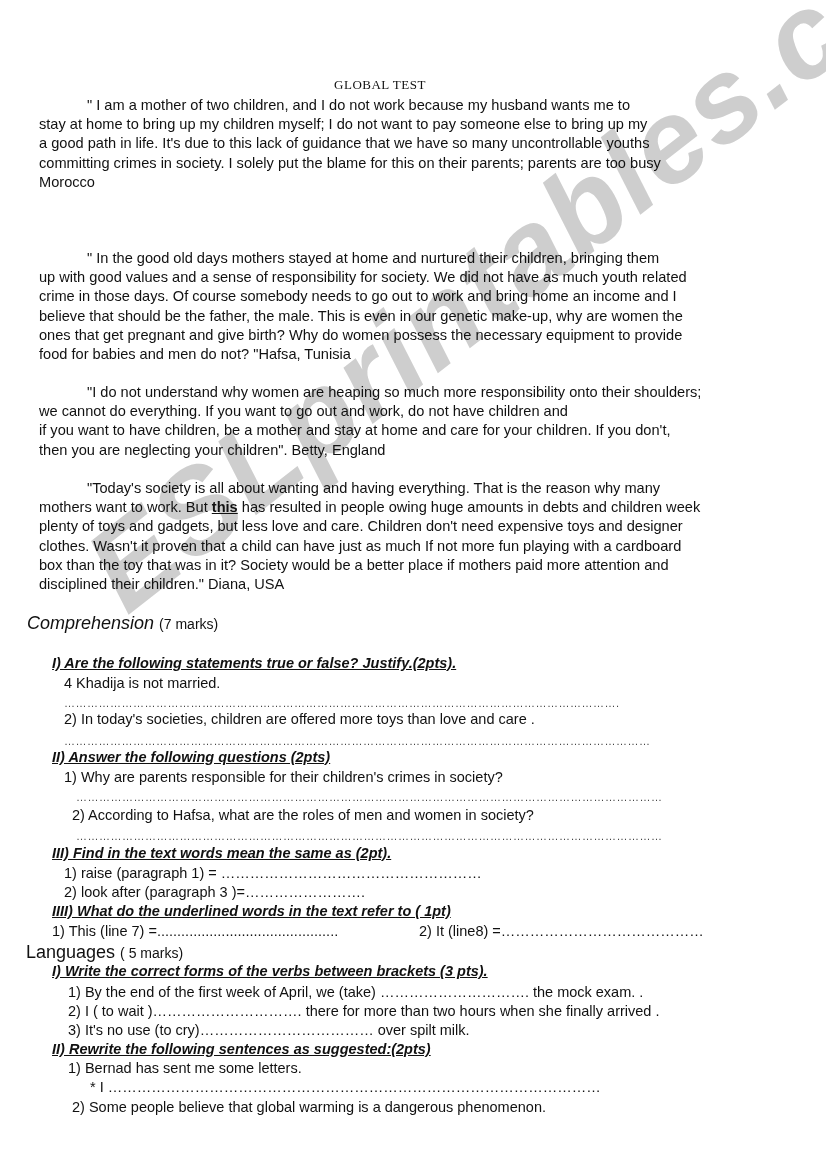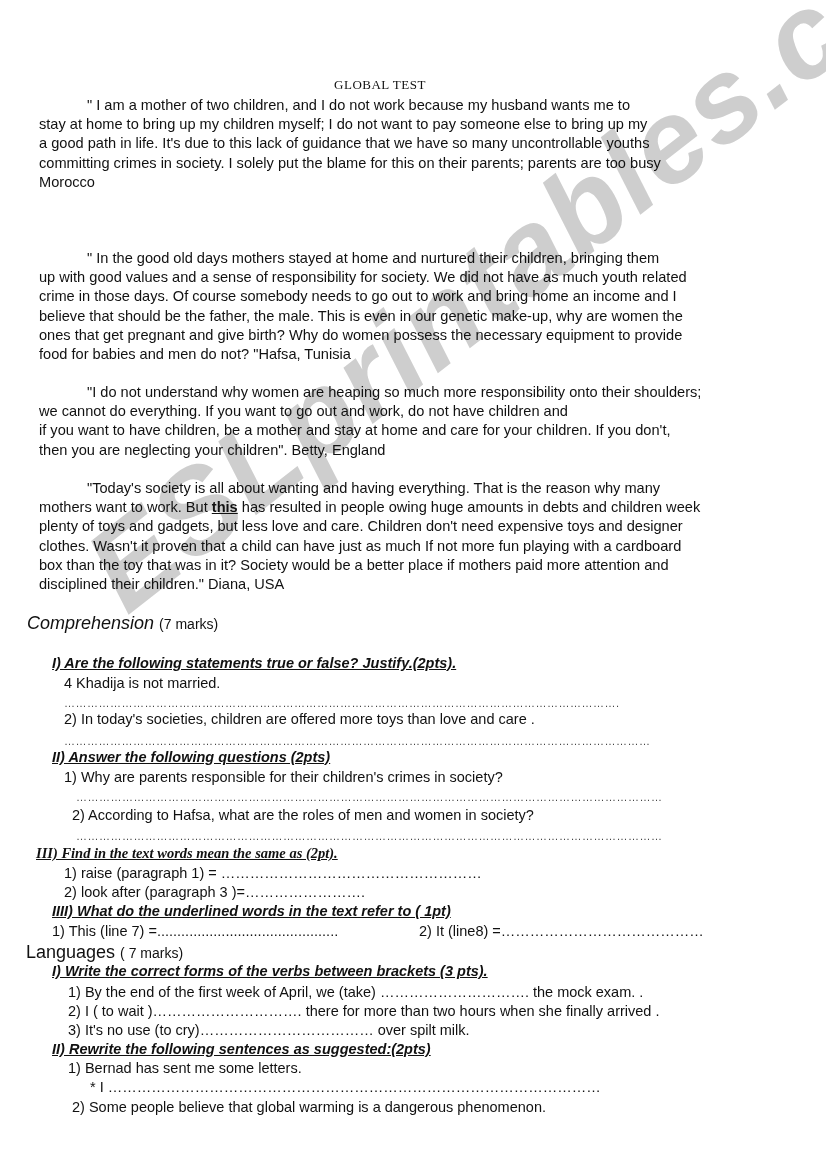--- a/index.html
+++ b/index.html
@@ -78,31 +78,31 @@
     <div class="dots" style="left:64px; top:697px; width:620px;">……………………………………………………………………………………………………………………………….</div>
     <div class="item" style="left:64px; top:711px;">2) In today's societies, children are offered more toys than love and care .</div>
     <div class="dots" style="left:64px; top:735px; width:645px;">………………………………………………………………………………………………………………………………………</div>
 
     <div class="qhead" style="left:52px; top:749px;">II) Answer the following questions (2pts)</div>
     <div class="item" style="left:64px; top:769px;">1) Why are parents responsible for their children's crimes in society?</div>
     <div class="dots" style="left:76px; top:791px; width:668px;">………………………………………………………………………………………………………………………………………</div>
     <div class="item" style="left:72px; top:807px;">2) According to Hafsa, what are the roles of men and women in society?</div>
     <div class="dots" style="left:76px; top:830px; width:685px;">………………………………………………………………………………………………………………………………………</div>
 
-    <div class="qhead" style="left:36px; top:845px;font-family:Liberation Serif, serif;">III) Find in the text words  mean the same as (2pt).</div>
+    <div class="qhead" style="left:52px; top:845px;">III) Find in the text words  mean the same as (2pt).</div>
     <div class="item" style="left:64px; top:865px;text-align:center;">1) raise (paragraph 1) = ………………………………………………</div>
     <div class="item" style="left:64px; top:884px;">2)  look after (paragraph 3 )=…………………….</div>
 
     <div class="qhead" style="left:52px; top:903px;">IIII) What do the underlined words in the text refer to ( 1pt)</div>
     <div class="item" style="left:52px; top:923px;">1) This (line 7) =.............................................</div>
     <div class="item" style="left:419px; top:923px;">2) It (line8) =……………………………………</div>
 
     <div class="section lang" style="left:26px; top:942px;">
       <span>Languages</span>
-      <span class="marks">( 7 marks)</span>
+      <span class="marks">( 5 marks)</span>
     </div>
 
     <div class="qhead" style="left:52px; top:963px;">I) Write the correct forms of the verbs between brackets (3 pts).</div>
     <div class="item" style="left:68px; top:984px;">1) By the end of the first week of April, we (take) …………………………. the mock exam. .</div>
     <div class="item" style="left:68px; top:1003px;">2) I ( to wait )…………………………. there for more than two hours when she finally arrived .</div>
     <div class="item" style="left:68px; top:1022px;">3) It's no use (to cry)……………………………… over spilt milk.</div>
 
     <div class="qhead" style="left:52px; top:1041px;">II) Rewrite the following sentences as suggested:(2pts)</div>
     <div class="item" style="left:68px; top:1060px;">1) Bernad has sent me some letters.</div>
     <div class="item" style="left:90px; top:1079px;">* I …………………………………………………………………………………………</div>

